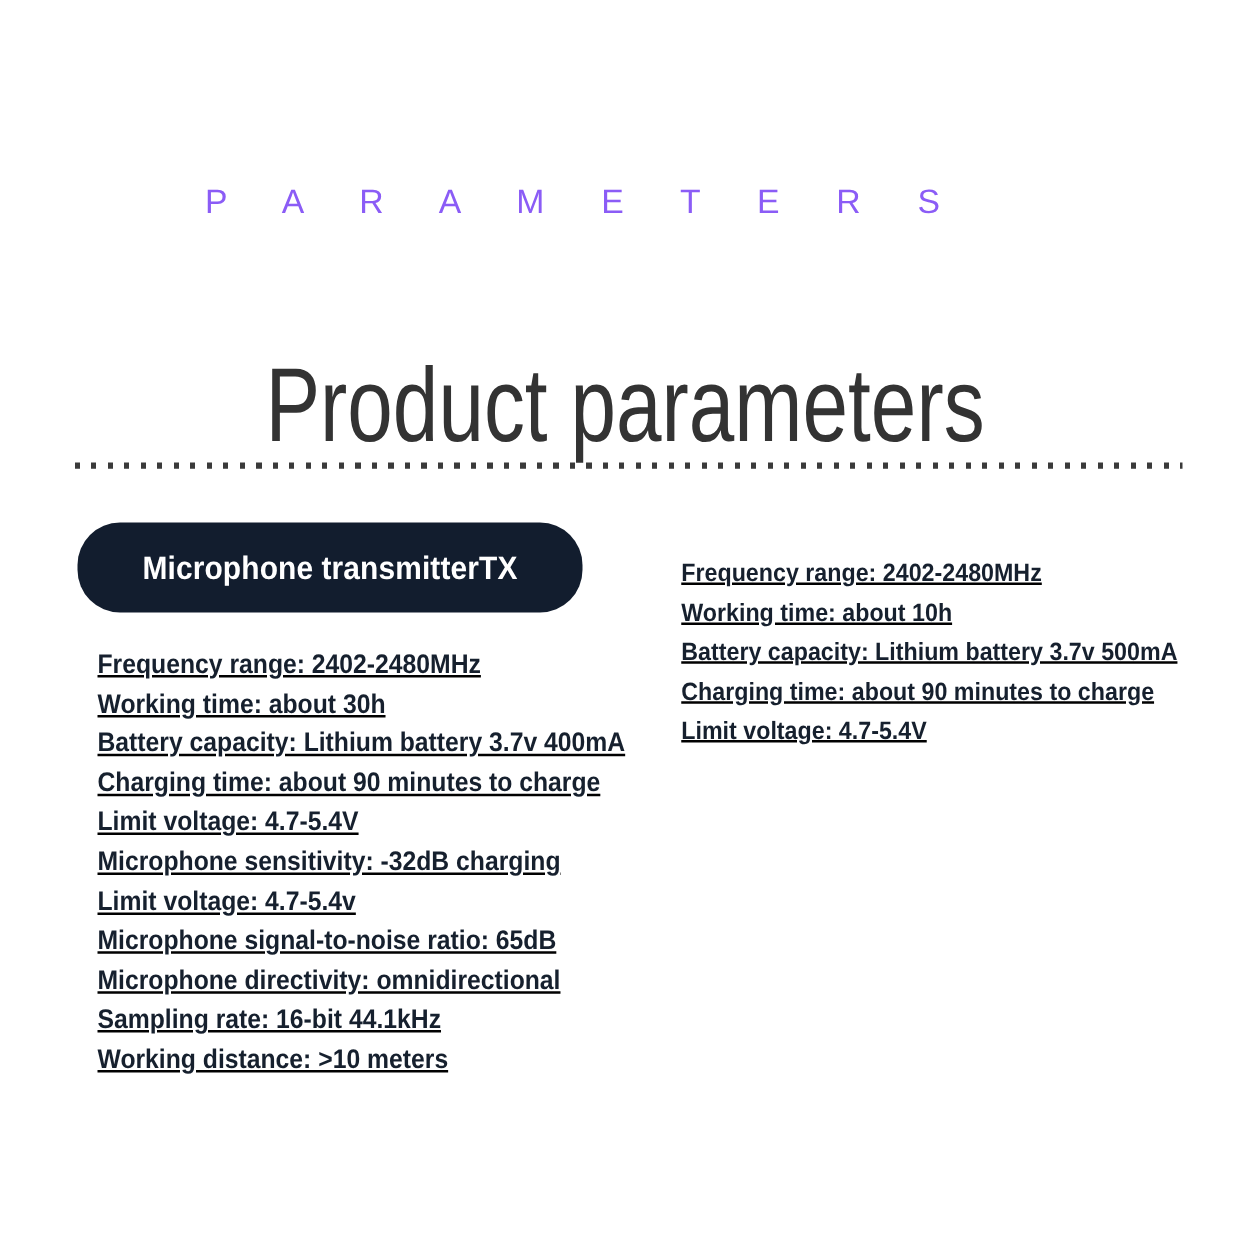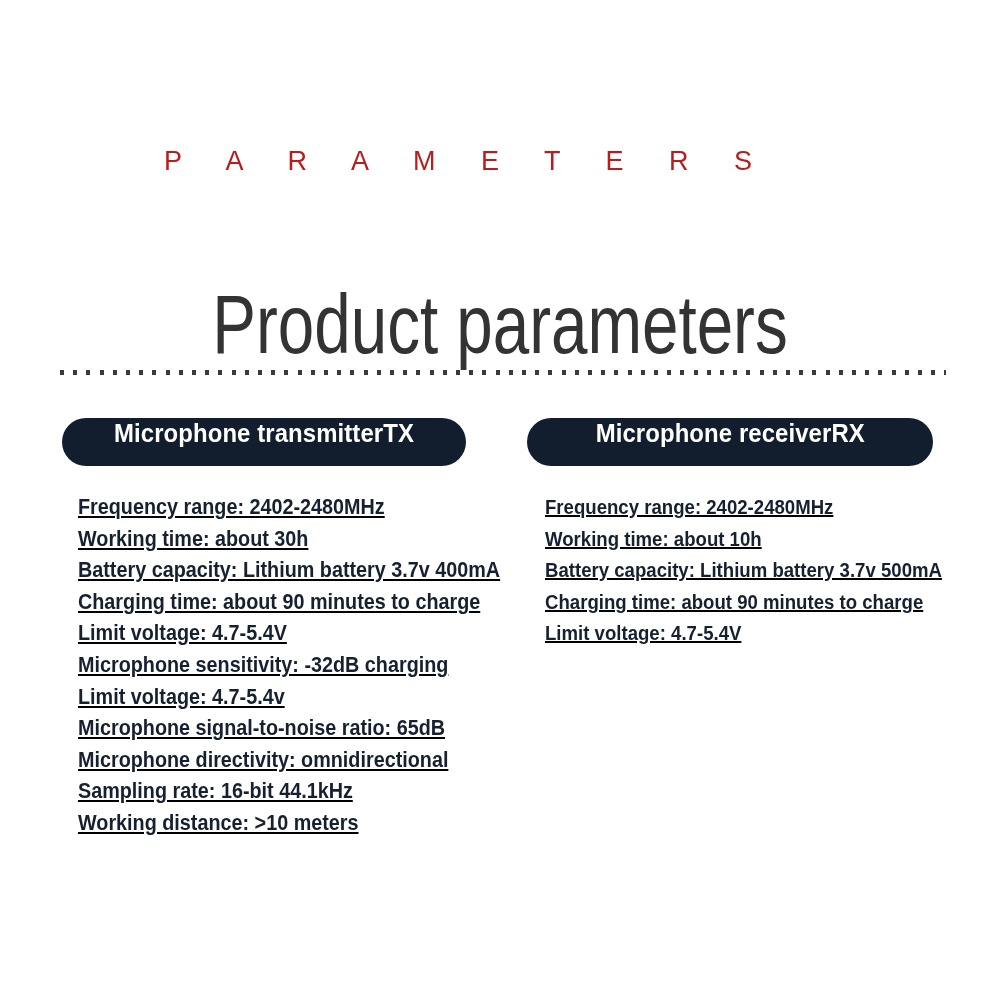--- a/index.html
+++ b/index.html
@@ -27,21 +27,21 @@
   .eyebrow {
     position: absolute;
     top: 146px;
     left: 0;
     width: 916px;
     text-align: center;
     font-size: 27px;
     font-weight: 400;
     letter-spacing: 19px;
     text-indent: 19px;
-    color: #b91c1c;
+    color: #8b5cf6;
     font-family: "Liberation Sans", "DejaVu Sans", sans-serif;
     white-space: nowrap;
   }
 
   
   .main-heading {
     position: absolute;
     top: 218px;
     left: 0;
     width: 1000px;
@@ -79,24 +79,25 @@
 
   .col {
     position: absolute;
     top: 0;
   }
   .col-left  { left: 62px;  width: 404px; }
   .col-right { left: 527px; width: 406px; }
 
   
   .pill {
-    height: 48px;
+    height: 72px;
     border-radius: 34px;
     background: #121d2e;
     display: flex;
+    align-items: center;
     justify-content: center;
     box-sizing: border-box;
     padding: 0 18px;
   }
   .pill-label {
     color: #ffffff;
     font-size: 26px;
     font-weight: 700;
     letter-spacing: 0.1px;
     white-space: nowrap;
@@ -160,23 +161,20 @@
         <li class="spec-item">Microphone sensitivity: -32dB charging</li>
         <li class="spec-item">Limit voltage: 4.7-5.4v</li>
         <li class="spec-item">Microphone signal-to-noise ratio: 65dB</li>
         <li class="spec-item">Microphone directivity: omnidirectional</li>
         <li class="spec-item">Sampling rate: 16-bit 44.1kHz</li>
         <li class="spec-item">Working distance: &gt;10 meters</li>
       </ul>
     </div>
 
     <div class="col col-right">
-      <div class="pill">
-        <span class="pill-label">Microphone receiverRX</span>
-      </div>
       <ul class="spec-list">
         <li class="spec-item">Frequency range: 2402-2480MHz</li>
         <li class="spec-item">Working time: about 10h</li>
         <li class="spec-item">Battery capacity: Lithium battery 3.7v 500mA</li>
         <li class="spec-item">Charging time: about 90 minutes to charge</li>
         <li class="spec-item">Limit voltage: 4.7-5.4V</li>
       </ul>
     </div>
 
   </div>

